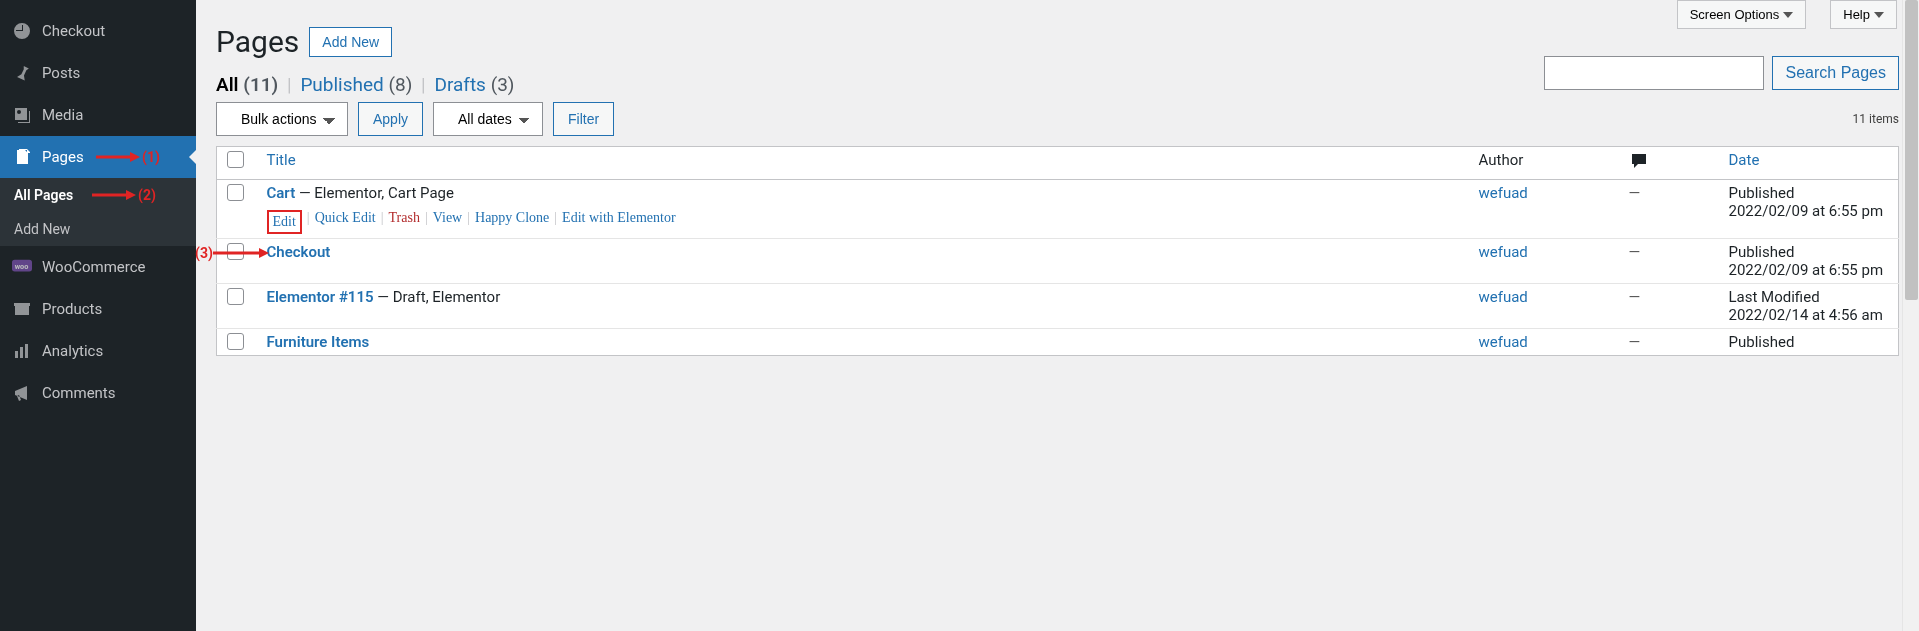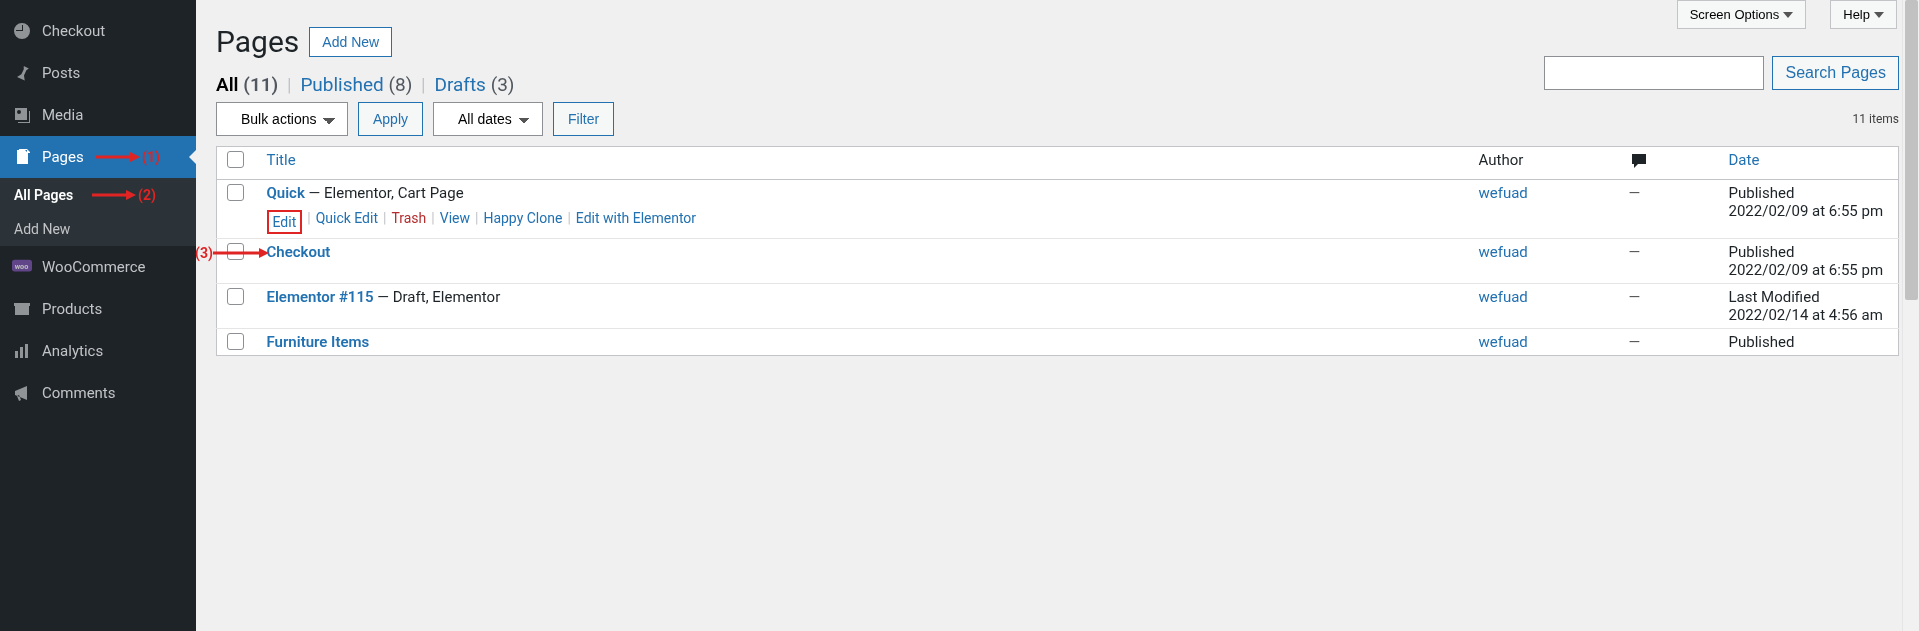--- a/index.html
+++ b/index.html
@@ -175,20 +175,21 @@
 .col-title { }
 .col-author { width: 150px; }
 .col-comments { width: 100px; text-align:center;}
 .col-date { width: 180px; }
 .sortable-link { color: #2271b1; cursor: pointer; }
 .title-link { color: #2271b1; font-weight: 600; cursor: pointer; font-size:15px;}
 .post-state { color: #1d2327; }
 .row-actions {
   display: flex; gap: 0; margin-top: 8px; font-size: 14px;
   color: #c3c4c7;
+  font-family: Liberation Serif, serif;
 }
 .row-actions .ra { color: #2271b1; cursor:pointer; }
 .row-actions .ra.trash { color: #b32d2e; }
 .row-actions .rsep { margin: 0 5px; color:#c3c4c7; }
 .author-link { color: #2271b1; cursor:pointer; }
 .dash { color: #555; }
 .checkbox {
   width: 17px; height: 17px; border:1px solid #8c8f94; background:#fff;
   border-radius:3px; cursor:pointer;
 }
@@ -385,21 +386,21 @@
         </th>
         <th class="col-date"><span class="sortable-link">Date</span></th>
       </tr>
     </thead>
     <tbody>
       <tr>
         <td class="col-cb">
             <div class="checkbox"></div>
           </td>
         <td class="col-title">
-          <span class="title-link">Quick</span><span class="post-state"> — Elementor, Cart Page</span>
+          <span class="title-link">Cart</span><span class="post-state"> — Elementor, Cart Page</span>
           <div class="row-actions">
             <span class="edit-highlight"><span class="ra">Edit</span></span>
               <span class="rsep">|</span>
             <span class="ra">Quick Edit</span>
               <span class="rsep">|</span>
             <span class="ra trash">Trash</span>
               <span class="rsep">|</span>
             <span class="ra">View</span>
               <span class="rsep">|</span>
             <span class="ra">Happy Clone</span>

